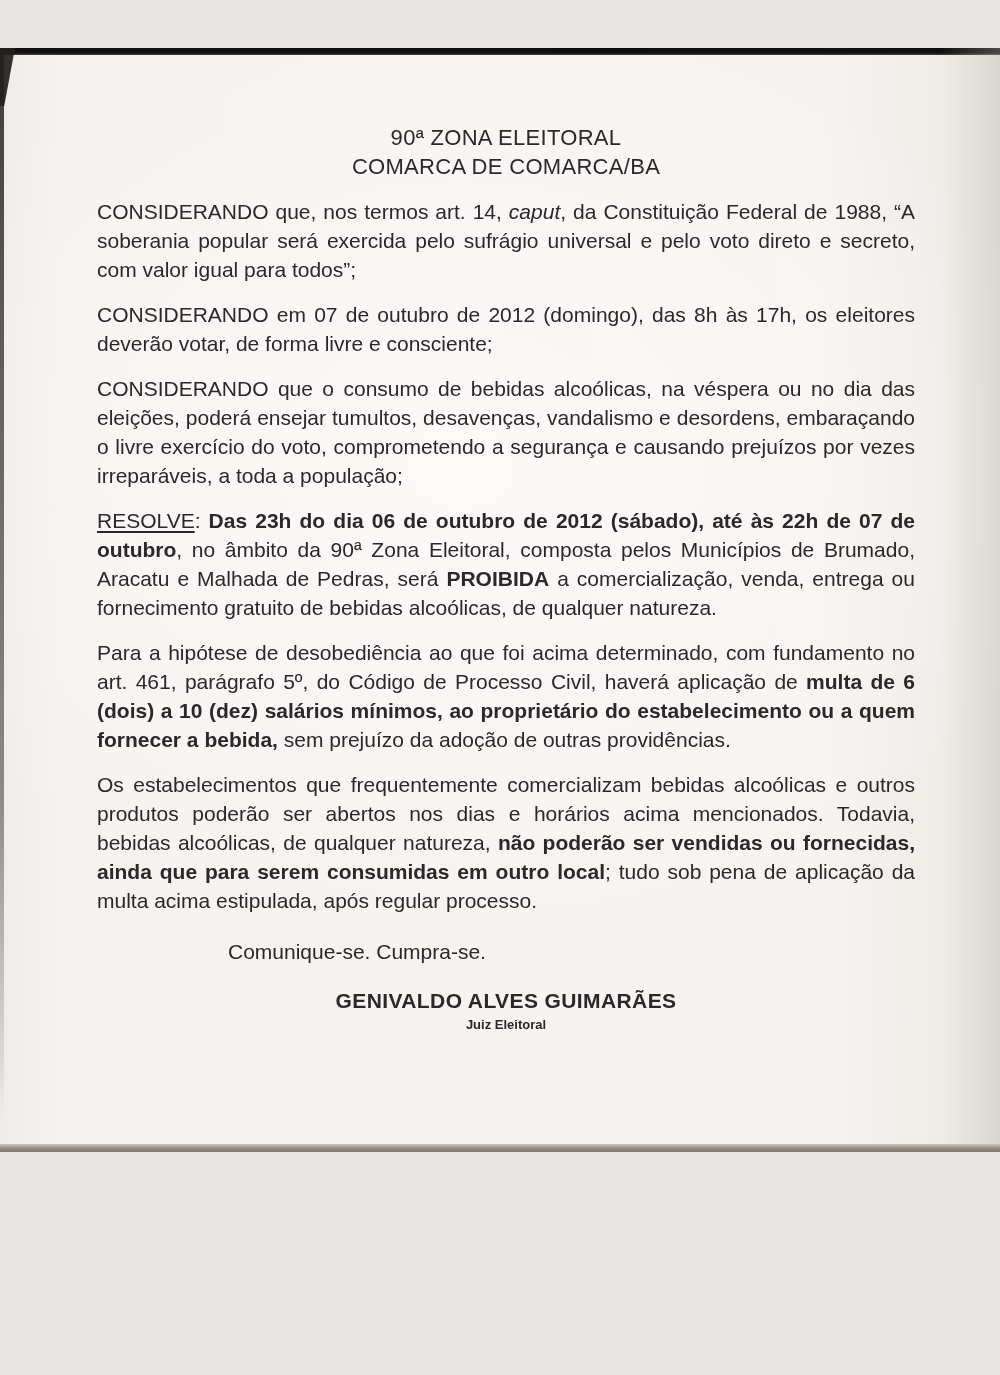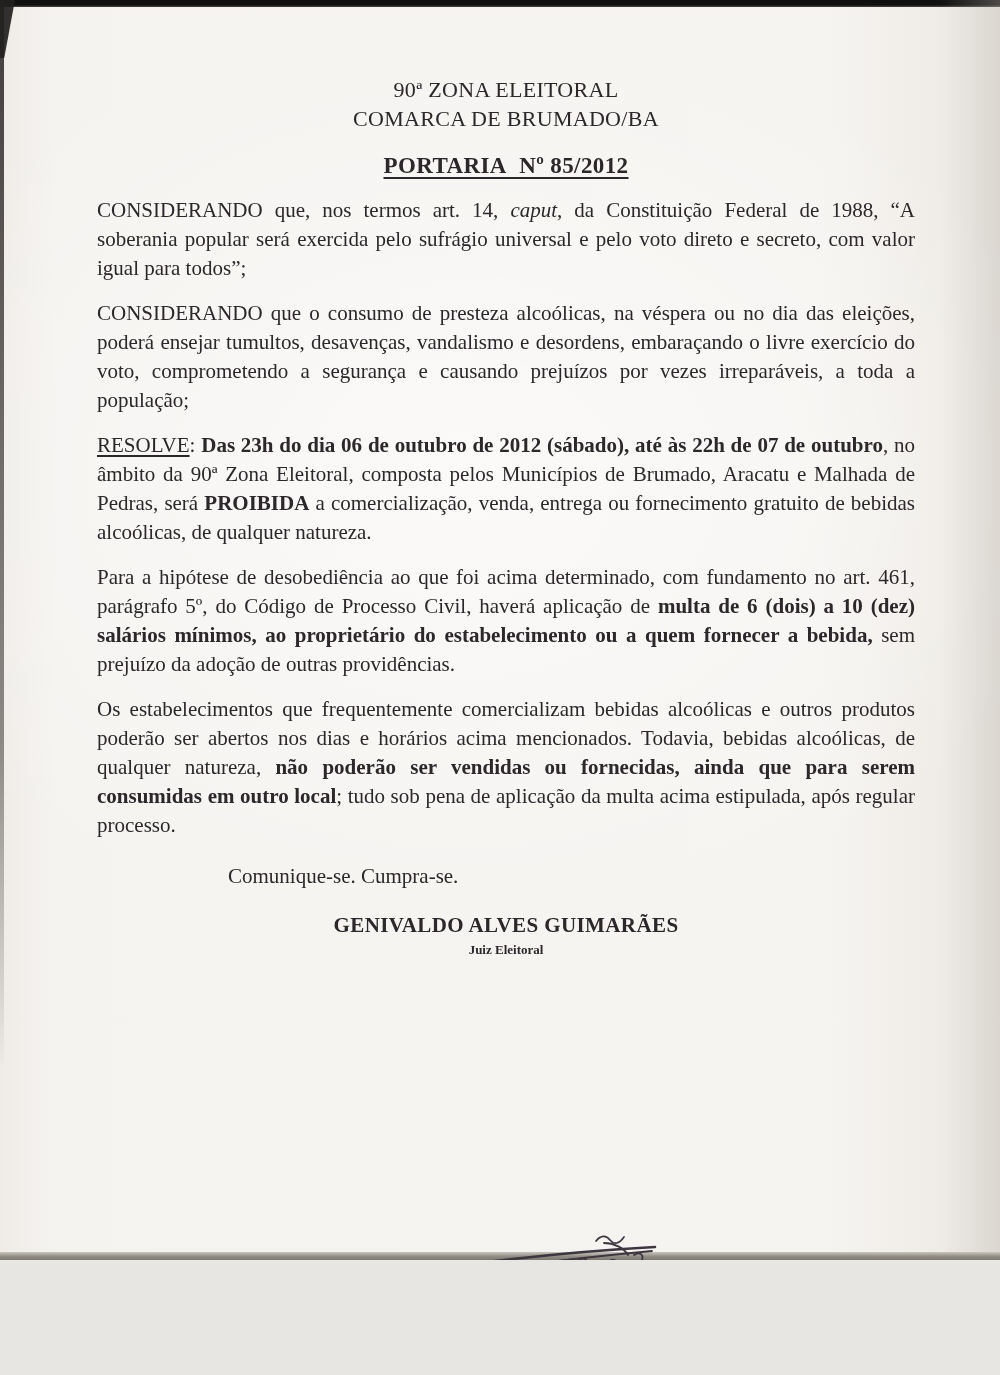--- a/index.html
+++ b/index.html
@@ -1,25 +1,26 @@
 <!DOCTYPE html>
 <html lang="pt"><head>
 <meta charset="utf-8">
 <style>
   html,body{margin:0;padding:0;background:#e8e6e2;}
   .page{
     position:relative;
-    width:1000px;height:1260px;
+    width:1000px;height:1104px;
     background:
       radial-gradient(ellipse 900px 700px at 46% 38%, rgba(255,255,255,.55), rgba(255,255,255,0) 70%),
       linear-gradient(90deg, #efece8 0%, #f5f3f0 6%, #f6f4f1 82%, #eeebe6 96%, #e9e6e1 100%),
       #f3f1ee;
     overflow:hidden;
-    font-family:Liberation Serif, serif;
+    font-family:Liberation Sans, sans-serif;
     color:#2b272a;
+    margin-top:48px;
   }
   
   .edge-top{position:absolute;top:0;left:0;width:100%;height:7px;
     background:linear-gradient(#101010 0 70%, #4a4743 100%);}
   .edge-left{position:absolute;top:0;left:0;width:4px;height:1070px;
     background:linear-gradient(rgba(35,30,30,.85), rgba(60,55,52,.55) 70%, rgba(90,85,80,0) 100%);}
   .edge-corner{position:absolute;top:0;left:0;width:15px;height:58px;background:#23201f;
     clip-path:polygon(0 0,100% 0,28% 100%,0 100%);opacity:.92;}
   .edge-bottom{position:absolute;left:0;bottom:0;width:100%;height:8px;
     background:linear-gradient(#cac5bd 0, #918c84 55%, #7e796f 100%);}
@@ -55,27 +56,27 @@
   <div class="edge-top"></div>
   <div class="edge-left"></div>
   <div class="edge-corner"></div>
   <div class="edge-right-shade"></div>
   <div class="edge-bottom"></div>
 
   <div class="content">
 
     <div class="doc-header">
       <div>90ª ZONA ELEITORAL</div>
-      <div>COMARCA DE BRUMADO/BA</div>
+      <div>COMARCA DE COMARCA/BA</div>
     </div>
 
-    <div class="doc-title">PORTARIA&nbsp; Nº 85/2012</div>
 
     <p class="body-par"><span>CONSIDERANDO que, nos termos art. 14, </span><span class="i">caput</span><span>, da Constituição Federal de 1988, “A soberania popular será exercida pelo sufrágio universal e pelo voto direto e secreto, com valor igual para todos”;</span></p>
-    <p class="body-par"><span>CONSIDERANDO que o consumo de presteza alcoólicas, na véspera ou no dia das eleições, poderá ensejar tumultos, desavenças, vandalismo e desordens, embaraçando o livre exercício do voto, comprometendo a segurança e causando prejuízos por vezes irreparáveis, a toda a população;</span></p>
+    <p class="body-par"><span>CONSIDERANDO em 07 de outubro de 2012 (domingo), das 8h às 17h, os eleitores deverão votar, de forma livre e consciente;</span></p>
+    <p class="body-par"><span>CONSIDERANDO que o consumo de bebidas alcoólicas, na véspera ou no dia das eleições, poderá ensejar tumultos, desavenças, vandalismo e desordens, embaraçando o livre exercício do voto, comprometendo a segurança e causando prejuízos por vezes irreparáveis, a toda a população;</span></p>
     <p class="body-par"><span class="u">RESOLVE</span><span>: </span><span class="b">Das 23h do dia 06 de outubro de 2012 (sábado), até às 22h de 07 de outubro</span><span>, no âmbito da 90ª Zona Eleitoral, composta pelos Municípios de Brumado, Aracatu e Malhada de Pedras, será </span><span class="b">PROIBIDA</span><span> a comercialização, venda, entrega ou fornecimento gratuito de bebidas alcoólicas, de qualquer natureza.</span></p>
     <p class="body-par"><span>Para a hipótese de desobediência ao que foi acima determinado, com fundamento no art. 461, parágrafo 5º, do Código de Processo Civil, haverá aplicação de </span><span class="b">multa de 6 (dois) a 10 (dez) salários mínimos, ao proprietário do estabelecimento ou a quem fornecer a bebida,</span><span> sem prejuízo da adoção de outras providências.</span></p>
     <p class="body-par"><span>Os estabelecimentos que frequentemente comercializam bebidas alcoólicas e outros produtos poderão ser abertos nos dias e horários acima mencionados. Todavia, bebidas alcoólicas, de qualquer natureza, </span><span class="b">não poderão ser vendidas ou fornecidas, ainda que para serem consumidas em outro local</span><span>; tudo sob pena de aplicação da multa acima estipulada, após regular processo.</span></p>
 
     <div class="comunique-line">Comunique-se. Cumpra-se.</div>
 
     <div class="sig-block">
       <div class="sig-name">GENIVALDO ALVES GUIMARÃES</div>
       <div class="sig-role">Juiz Eleitoral</div>
     </div>

